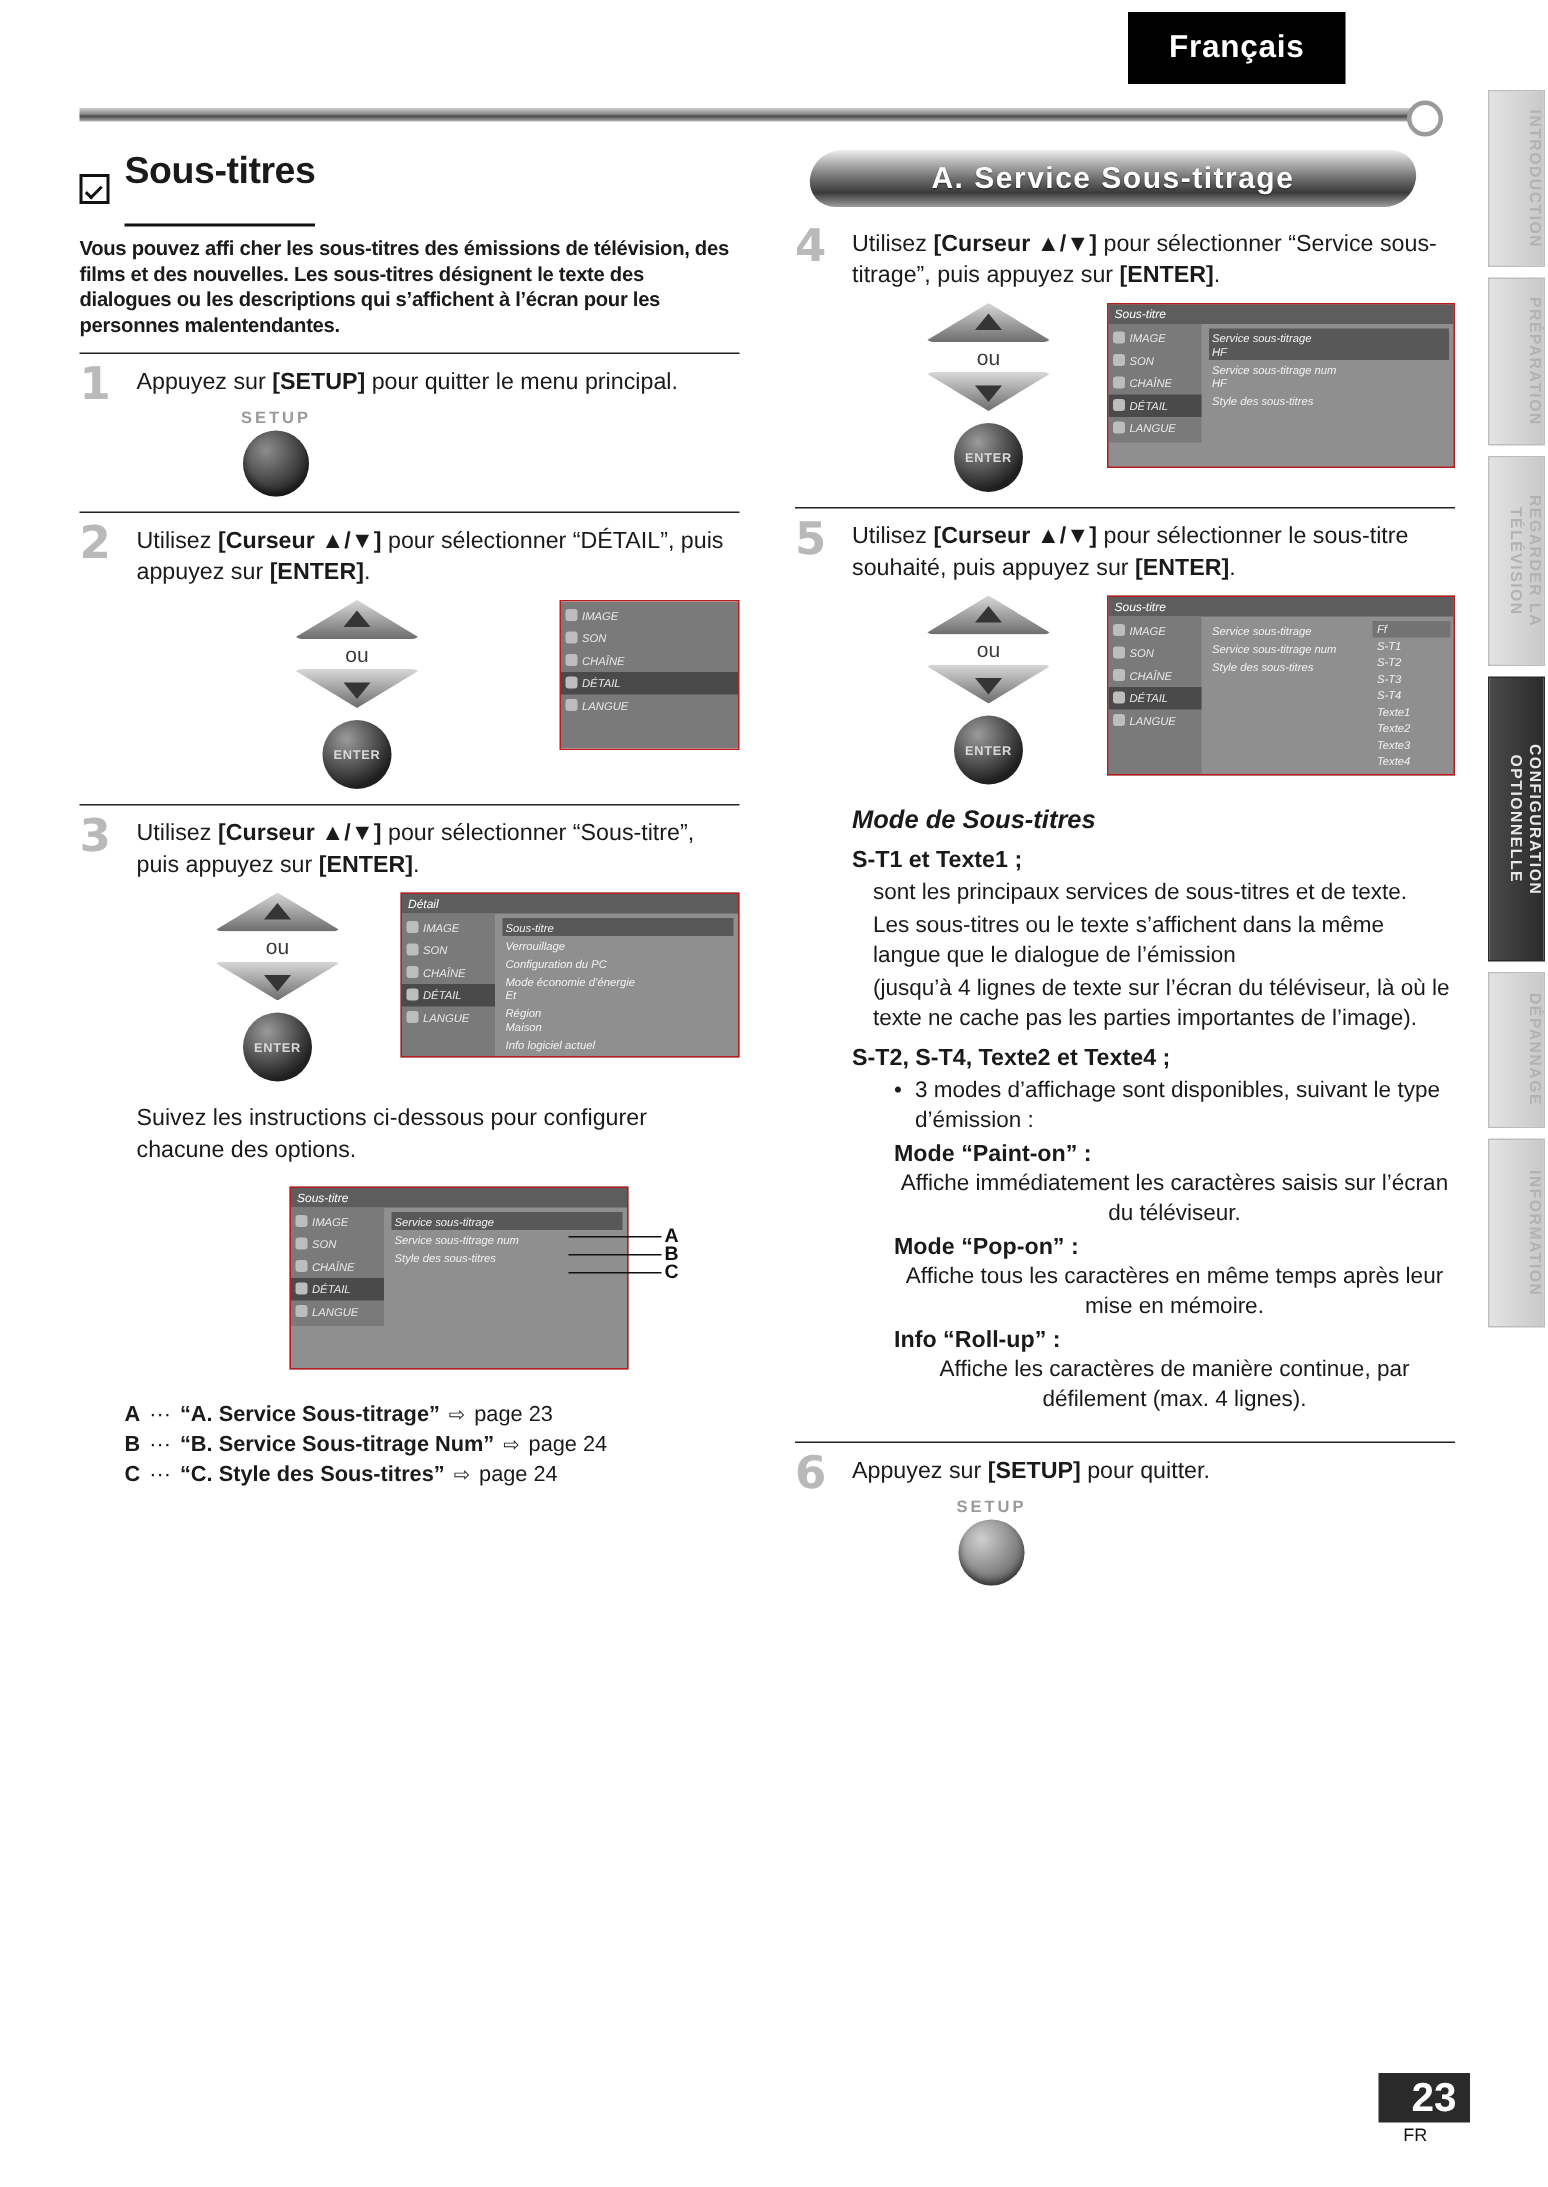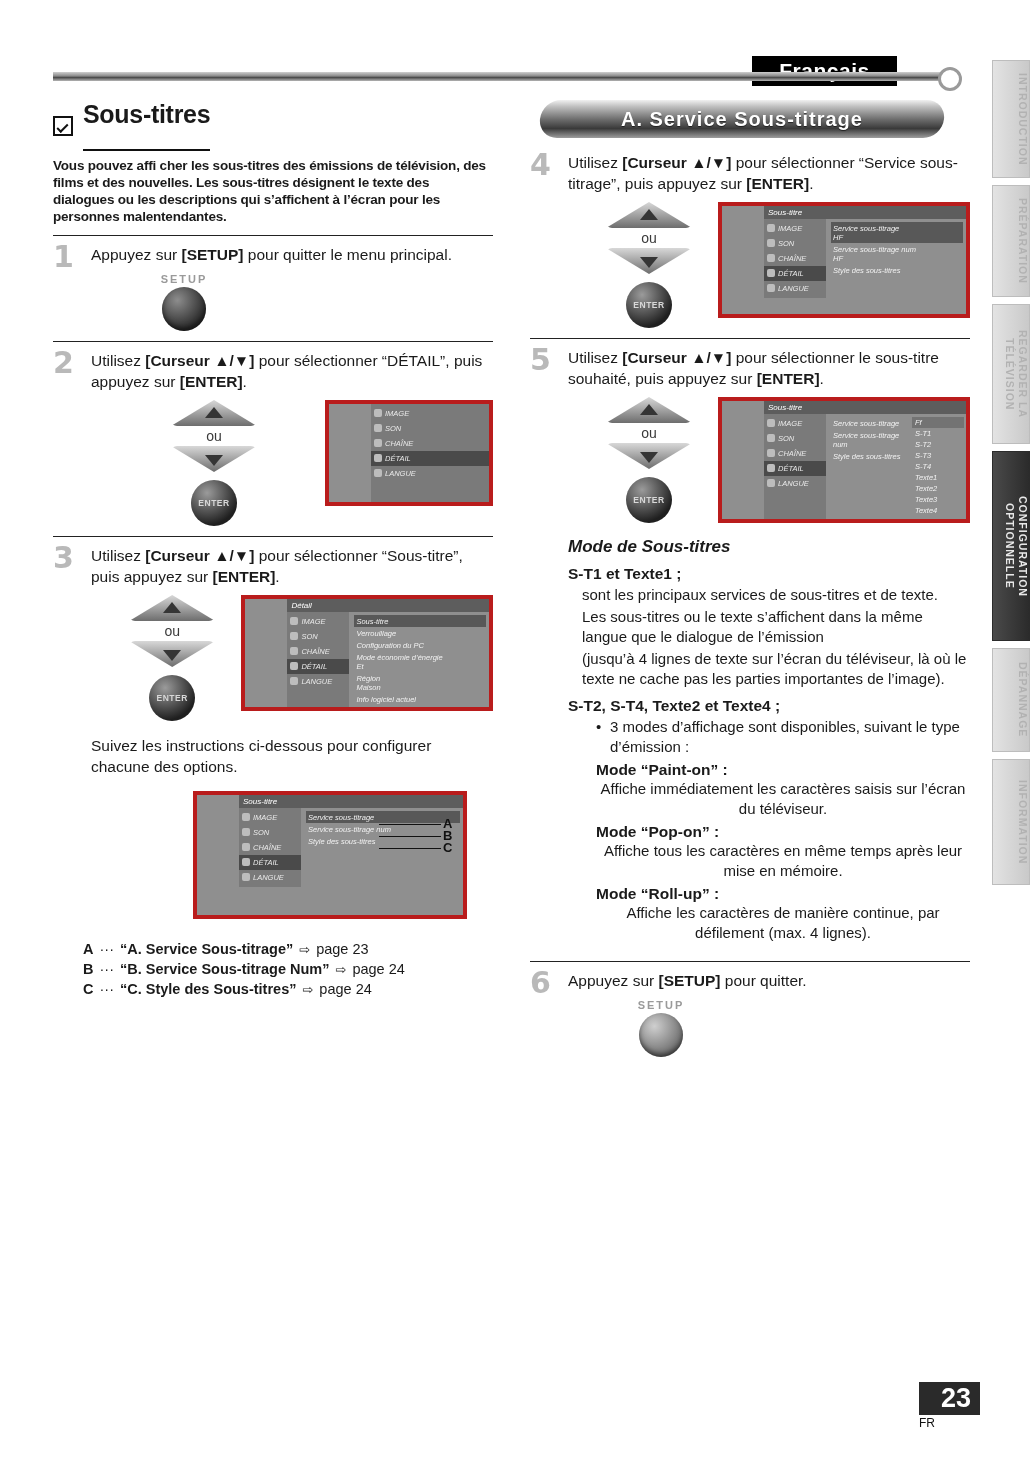--- a/index.html
+++ b/index.html
@@ -19,30 +19,29 @@
     position: absolute;
     inset: 0;
   }
 
   
   .lang-tab {
     position: absolute;
     left: 752px;
     top: 8px;
     width: 145px;
-    height: 30px;
+    height: 48px;
     background: #000000;
     color: #ffffff;
     font-size: 21px;
     font-weight: bold;
     display: flex;
     align-items: center;
     justify-content: center;
     letter-spacing: 0.5px;
-    margin-top: 48px;
   }
   .top-rule {
     position: absolute;
     left: 53px;
     top: 72px;
     width: 905px;
     height: 9px;
     background: linear-gradient(to bottom, #cfcfcf 0%, #8a8a8a 45%, #4a4a4a 60%, #b5b5b5 100%);
   }
   .top-rule:after {
@@ -256,25 +255,24 @@
     align-items: center;
     justify-content: center;
     letter-spacing: 0.5px;
   }
 
   
   .osd {
     display: inline-block;
     vertical-align: top;
     background: #8f8f8f;
-    border: 4px solid #b91c1c;
+    border: 1px solid #b91c1c;
     position: relative;
     overflow: hidden;
     font-family: "Liberation Sans", sans-serif;
-    padding-left: 42px;
   }
   .osd .osd-title {
     background: #5d5d5d;
     color: #ffffff;
     font-size: 8px;
     padding: 2px 4px;
     font-style: italic;
   }
   .osd .osd-body { display: flex; }
   .osd .osd-menu {
@@ -386,21 +384,21 @@
     line-height: 20px;
     margin: 0 0 2px 28px;
     text-align: center;
   }
 
   
   .footer {
     position: absolute;
     right: 52px;
     bottom: 28px;
-    text-align: left;
+    text-align: center;
   }
   .pg-num {
     display: inline-block;
     background: #2a2a2a;
     color: #ffffff;
     font-size: 27px;
     font-weight: bold;
     padding: 1px 9px 2px 22px;
     line-height: 30px;
   }
@@ -706,21 +704,21 @@
       </div>
 
       <div class="bullet">3 modes d’affichage sont disponibles, suivant le type d’émission :</div>
 
       <div class="inline-head">Mode “Paint-on” :</div>
       <div class="para2">Affiche immédiatement les caractères saisis sur l’écran du téléviseur.</div>
 
       <div class="inline-head">Mode “Pop-on” :</div>
       <div class="para2">Affiche tous les caractères en même temps après leur mise en mémoire.</div>
 
-      <div class="inline-head">Mode “Roll-up” :</div>
+      <div class="inline-head">Info “Roll-up” :</div>
       <div class="para2">Affiche les caractères de manière continue, par défilement (max. 4 lignes).</div>
     </div>
 
     <hr class="hr" style="margin-top:18px">
 
     <div class="step">
       <div class="step-num">6</div>
       <div class="step-text">
         <span>Appuyez sur </span><span class="b">[SETUP]</span><span> pour quitter.</span>
       </div>

